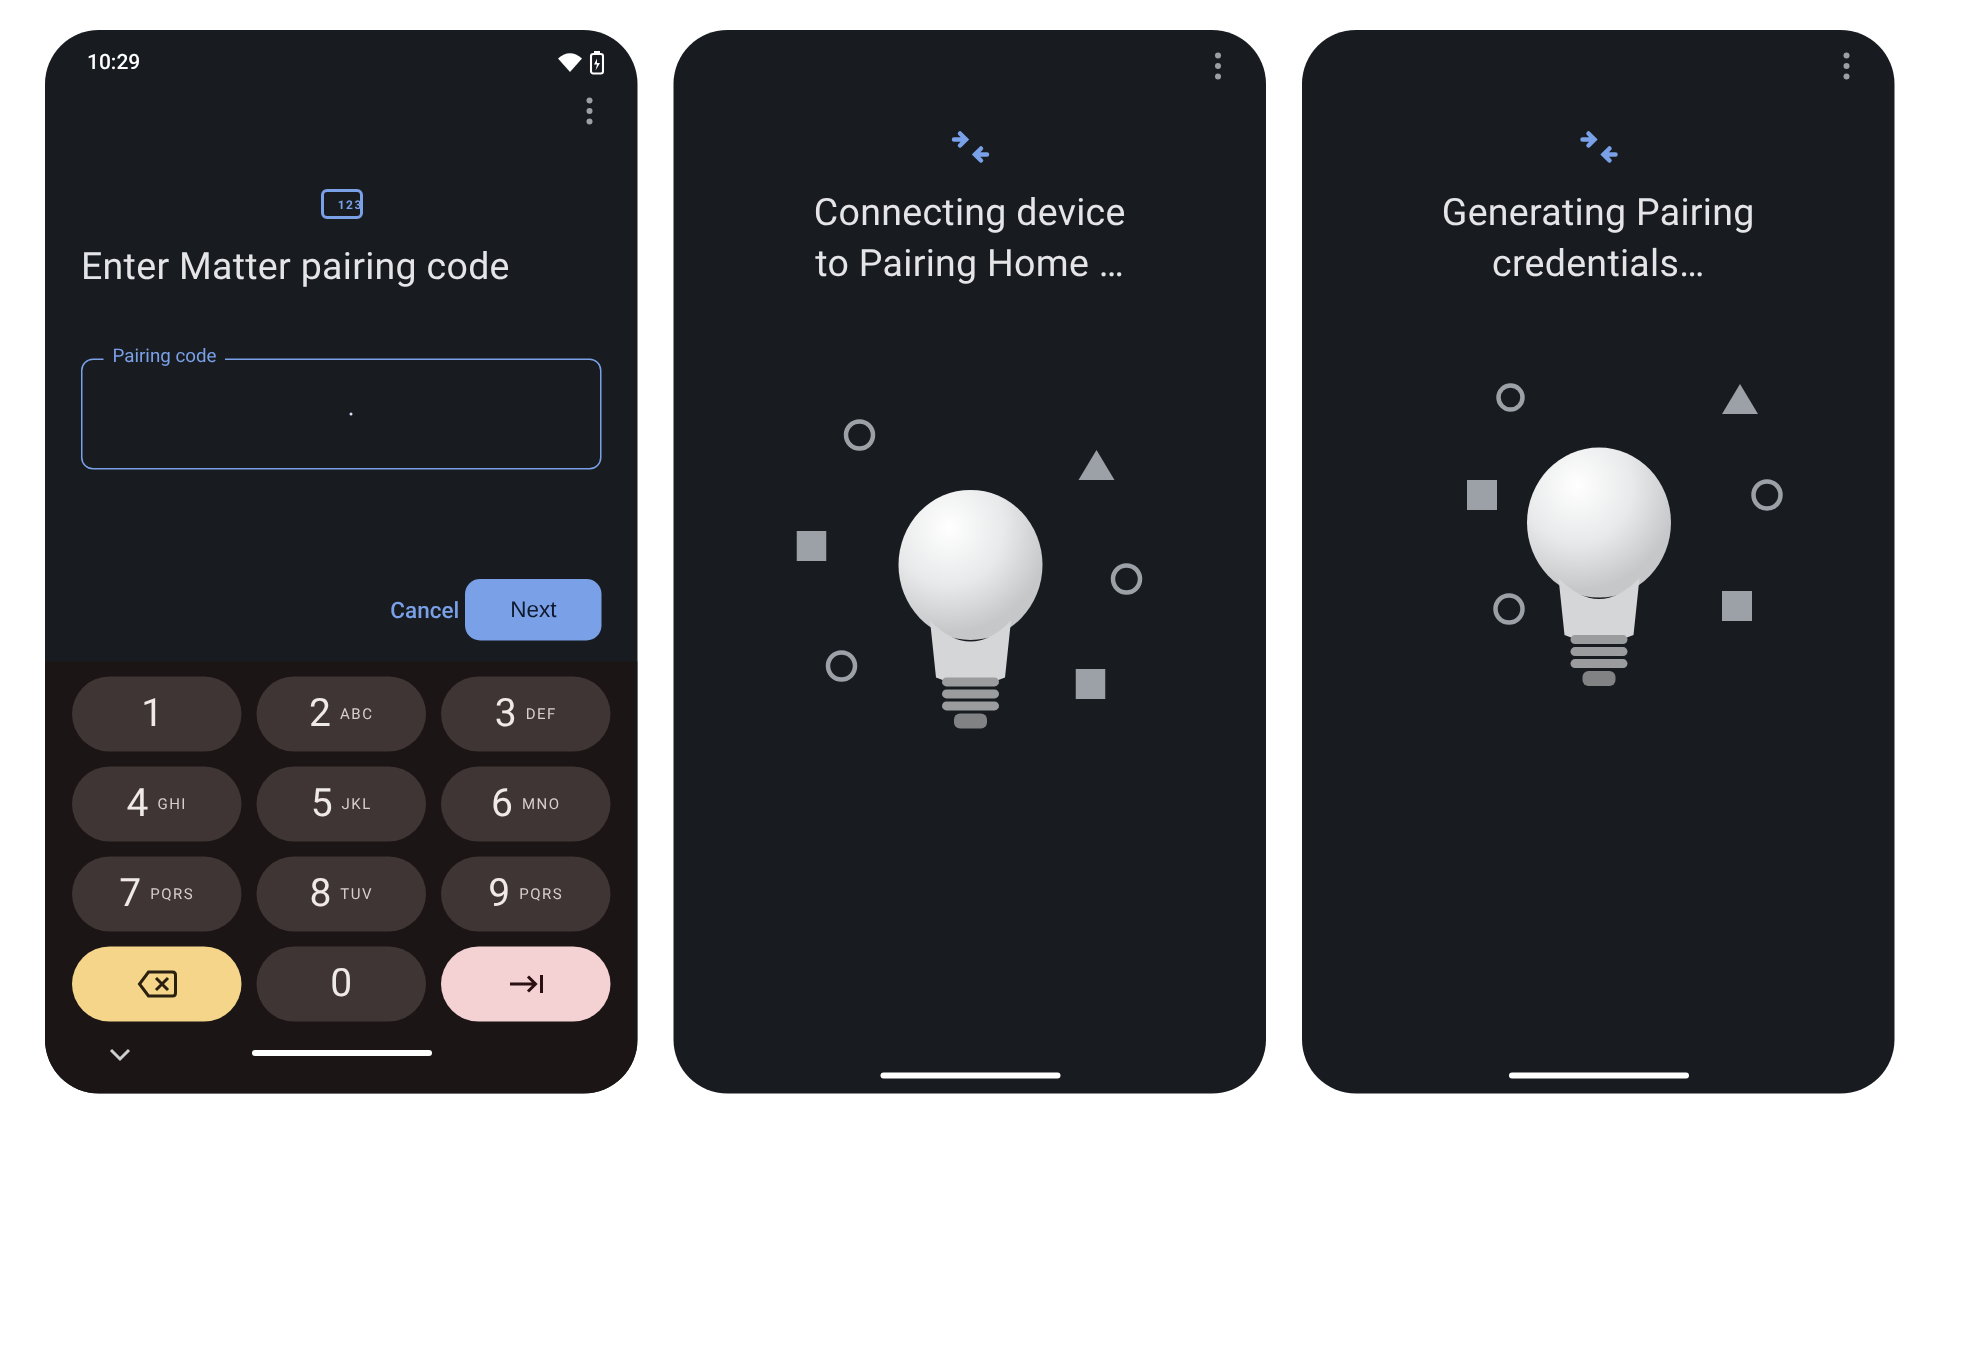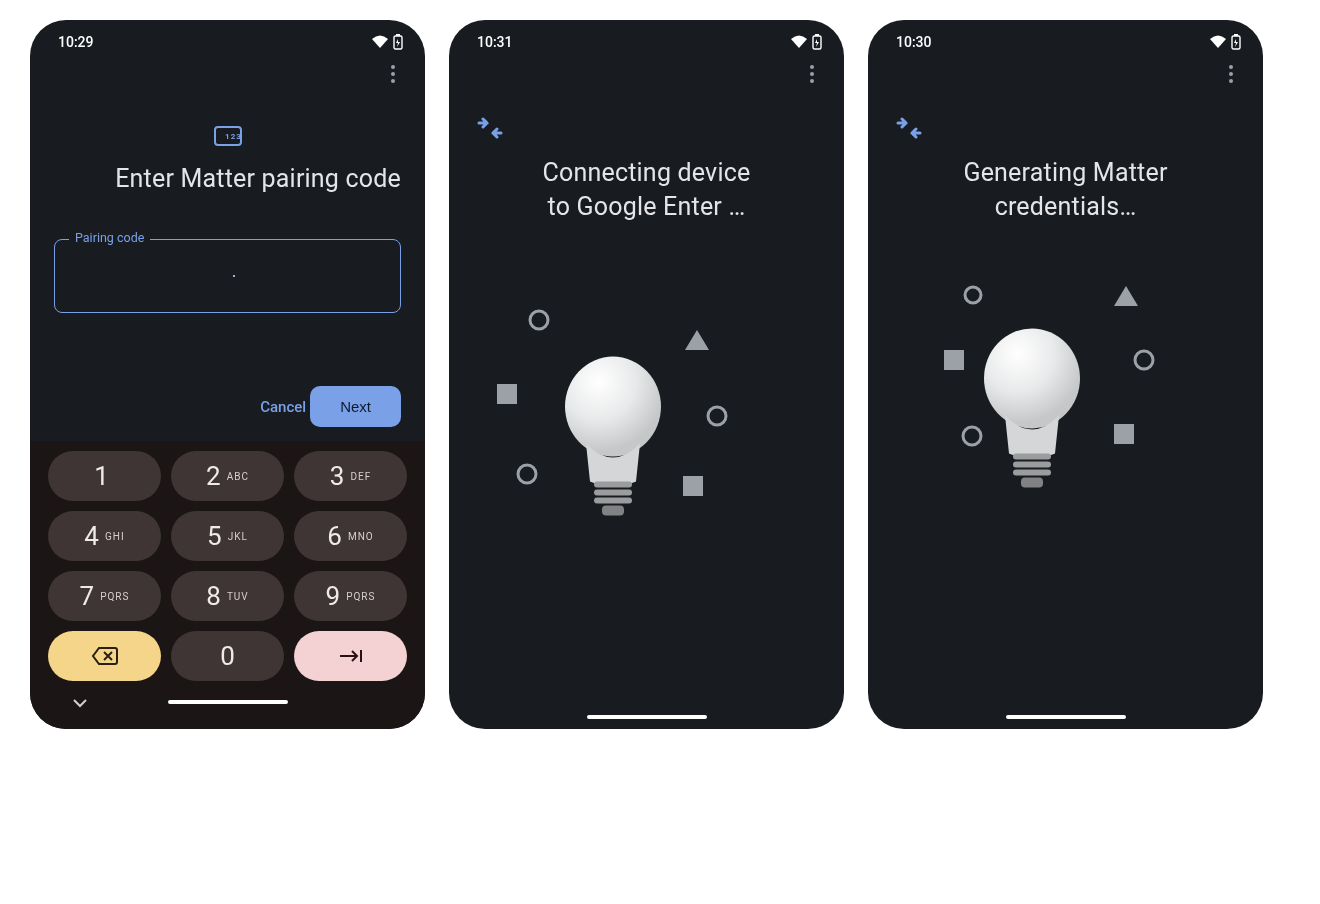--- a/index.html
+++ b/index.html
@@ -54,21 +54,21 @@
 
   
   .s1-content { padding: 28px 24px 0; }
   .code-badge {
     width: 28px; height: 20px; margin: 0 auto 18px;
     border: 2.5px solid #7aa0e8; border-radius: 4px;
     display:flex; align-items:center; justify-content:center;
     font-size: 8px; font-weight:700; color:#7aa0e8; letter-spacing:1px;padding-left:12px;
   }
   .s1-title {
-    text-align:right; font-size: 25px; font-weight:400; color:#e5e5e8;
+    text-align:left; font-size: 25px; font-weight:400; color:#e5e5e8;
     margin-bottom: 10px; letter-spacing:0.2px;
   }
   .s1-sub {
     text-align:center; font-size: 14.5px; color:#b5b8bd; line-height:1.45;
     padding: 0 6px;
   }
   .field-wrap {
     margin-top: 46px;
     border: 1.5px solid #7aa0e8;
     border-radius: 8px;
@@ -118,21 +118,21 @@
     padding: 0 24px 2px;
   }
   .nav-caret { color:#cfcfd2; font-size:16px; width:30px; }
   .gesture-pill {
     width: 120px; height:4px; background:#ffffff; border-radius: 3px;
     margin: 0 auto;
   }
 
   
   .s-center {
-    flex:1; display:flex; flex-direction:column; 
+    flex:1; display:flex; flex-direction:column; align-items:center;
     padding: 18px 24px 0;
   }
   .pair-arrows {
     width: 34px; height:24px; display:flex; align-items:center; justify-content:center;
     color:#7aa0e8; margin-bottom: 16px;
   }
   .s-title {
     font-size: 25px; font-weight:400; color:#e5e5e8; text-align:center;
     letter-spacing:0.2px; line-height:1.35;
   }
@@ -263,57 +263,40 @@
             <path d="M2 2 L8 8 L14 2" fill="none" stroke="#cfcfd2" stroke-width="2"></path>
           </svg>
       </span>
       <div class="gesture-pill"></div>
       <span class="nav-caret"></span>
     </div>
   </div>
 </div>
 
 <div class="phone">
-  <div class="status-bar">
-    <span>10:31</span>
-    <span class="status-icons">
-      <span class="wifi-ic">
-          <svg width="18" height="14" viewBox="0 0 18 14">
-            <path d="M9 13 L1 4 Q9 -3 17 4 Z" fill="#ffffff"></path>
-          </svg>
-        </span>
-      <span class="batt-ic">
-          <svg width="10" height="16" viewBox="0 0 10 16">
-            <rect x="1" y="2" width="8" height="13" rx="1.5" fill="none" stroke="#ffffff" stroke-width="1.4"></rect>
-            <rect x="3" y="0" width="4" height="2" fill="#ffffff"></rect>
-            <path d="M5 5 L3 9 H5 L4 13 L7 8 H5 Z" fill="#ffffff"></path>
-          </svg>
-        </span>
-    </span>
-  </div>
   <div class="topbar">
     <div class="kebab">
       <div class="kebab-dots">
           <span></span>
           <span></span>
           <span></span>
         </div>
     </div>
   </div>
 
   <div class="s-center">
     <div class="pair-arrows">
       <svg width="34" height="22" viewBox="0 0 34 22">
           <path d="M6 6 L14 6 M10 2 L14 6 L10 10" stroke="#7aa0e8" stroke-width="3" fill="none" stroke-linecap="round"></path>
           <path d="M28 16 L20 16 M24 12 L20 16 L24 20" stroke="#7aa0e8" stroke-width="3" fill="none" stroke-linecap="round"></path>
         </svg>
     </div>
     <h1 class="s-title">
       <span>Connecting device</span><br>
-      <span>to Google Enter …</span>
+      <span>to Pairing Home …</span>
     </h1>
 
     <div class="bulb-scene">
       <svg class="shape" style="left:54px; top:6px" width="24" height="24">
           <circle cx="12" cy="12" r="9"></circle>
         </svg>
       <svg class="shape fill" style="left:210px; top:26px" width="28" height="24">
           <path d="M14 2 L26 22 L2 22 Z"></path>
         </svg>
       <svg class="shape fill" style="left:24px; top:82px" width="20" height="20">
@@ -344,55 +327,38 @@
         <rect x="44" y="152" width="22" height="10" rx="4" fill="#808284"></rect>
       </svg>
     </div>
   </div>
   <div class="bottom-area">
     <div class="gesture-pill2"></div>
   </div>
 </div>
 
 <div class="phone">
-  <div class="status-bar">
-    <span>10:30</span>
-    <span class="status-icons">
-      <span class="wifi-ic">
-          <svg width="18" height="14" viewBox="0 0 18 14">
-            <path d="M9 13 L1 4 Q9 -3 17 4 Z" fill="#ffffff"></path>
-          </svg>
-        </span>
-      <span class="batt-ic">
-          <svg width="10" height="16" viewBox="0 0 10 16">
-            <rect x="1" y="2" width="8" height="13" rx="1.5" fill="none" stroke="#ffffff" stroke-width="1.4"></rect>
-            <rect x="3" y="0" width="4" height="2" fill="#ffffff"></rect>
-            <path d="M5 5 L3 9 H5 L4 13 L7 8 H5 Z" fill="#ffffff"></path>
-          </svg>
-        </span>
-    </span>
-  </div>
   <div class="topbar">
     <div class="kebab">
       <div class="kebab-dots">
           <span></span>
           <span></span>
           <span></span>
         </div>
     </div>
   </div>
 
   <div class="s-center">
     <div class="pair-arrows">
       <svg width="34" height="22" viewBox="0 0 34 22">
           <path d="M6 6 L14 6 M10 2 L14 6 L10 10" stroke="#7aa0e8" stroke-width="3" fill="none" stroke-linecap="round"></path>
           <path d="M28 16 L20 16 M24 12 L20 16 L24 20" stroke="#7aa0e8" stroke-width="3" fill="none" stroke-linecap="round"></path>
         </svg>
     </div>
-    <h1 class="s-title">Generating Matter credentials…</h1>
+    <h1 class="s-title">Generating Pairing credentials…</h1>
 
     <div class="bulb-scene" style="margin-top:60px">
       <svg class="shape" style="left:70px; top:0px" width="22" height="22">
           <circle cx="11" cy="11" r="8"></circle>
         </svg>
       <svg class="shape fill" style="left:220px; top:0px" width="28" height="24">
           <path d="M14 2 L26 22 L2 22 Z"></path>
         </svg>
       <svg class="shape fill" style="left:52px; top:66px" width="20" height="20">
           <rect x="0" y="0" width="20" height="20"></rect>

